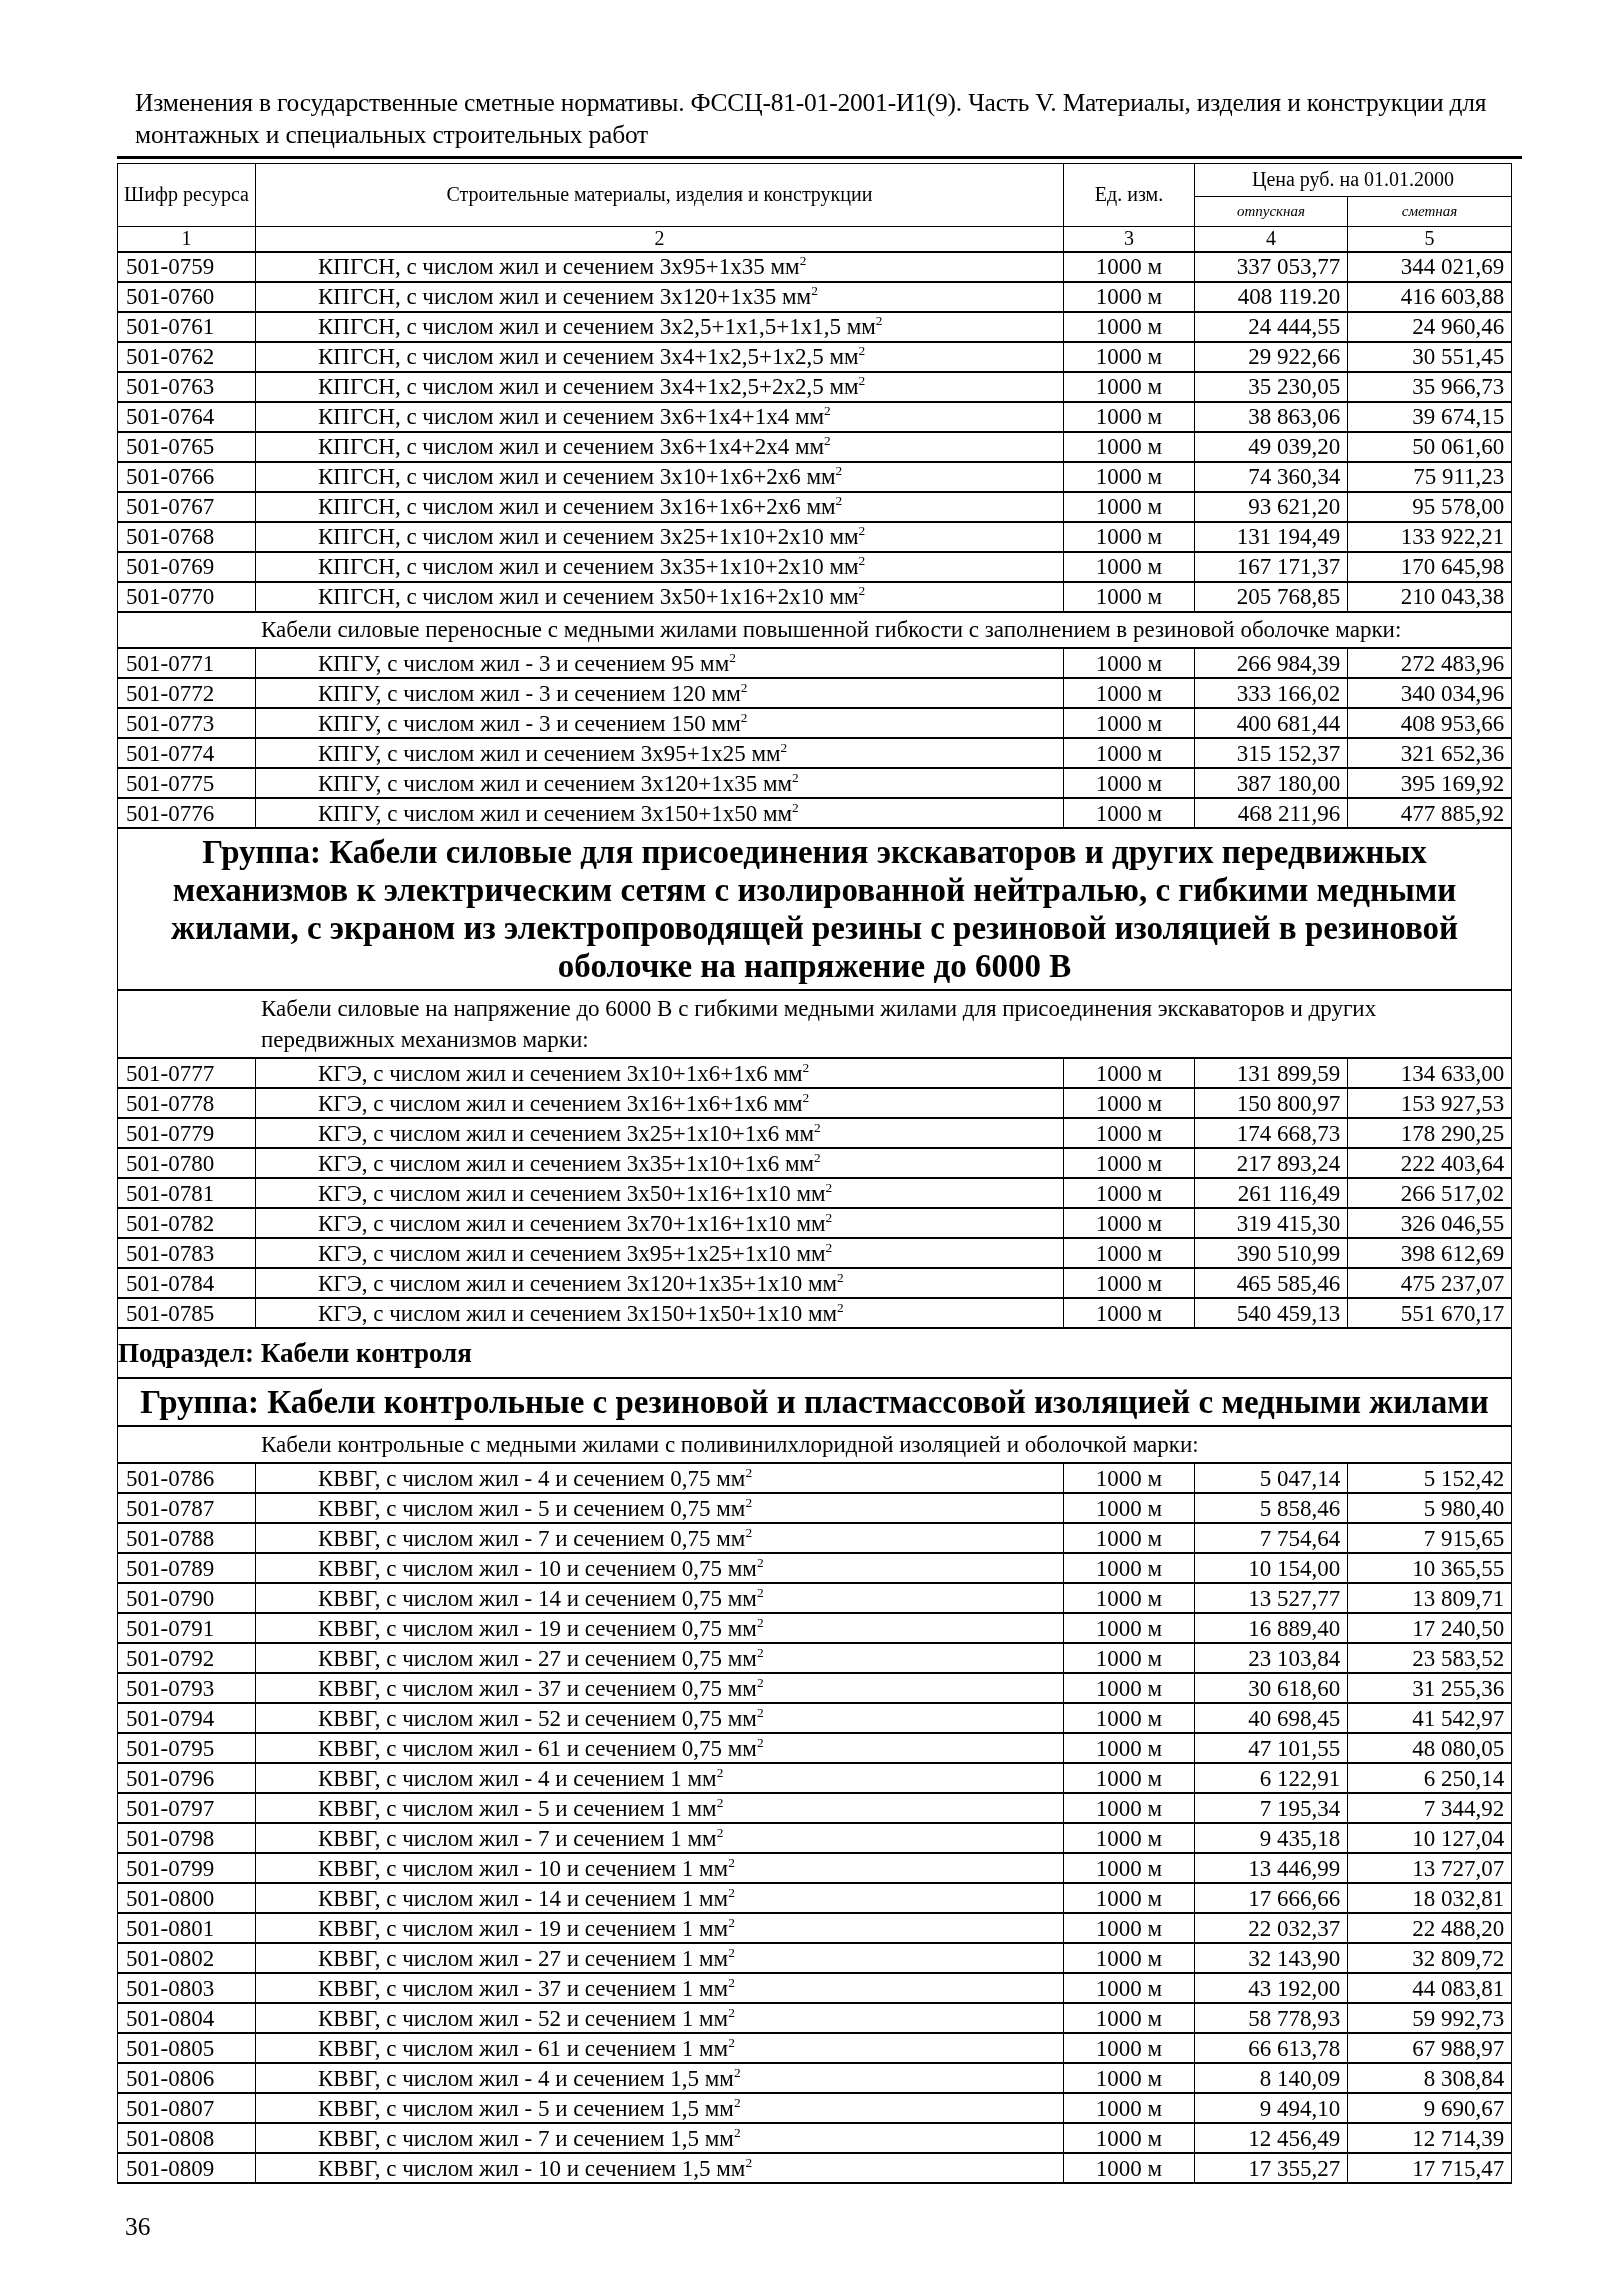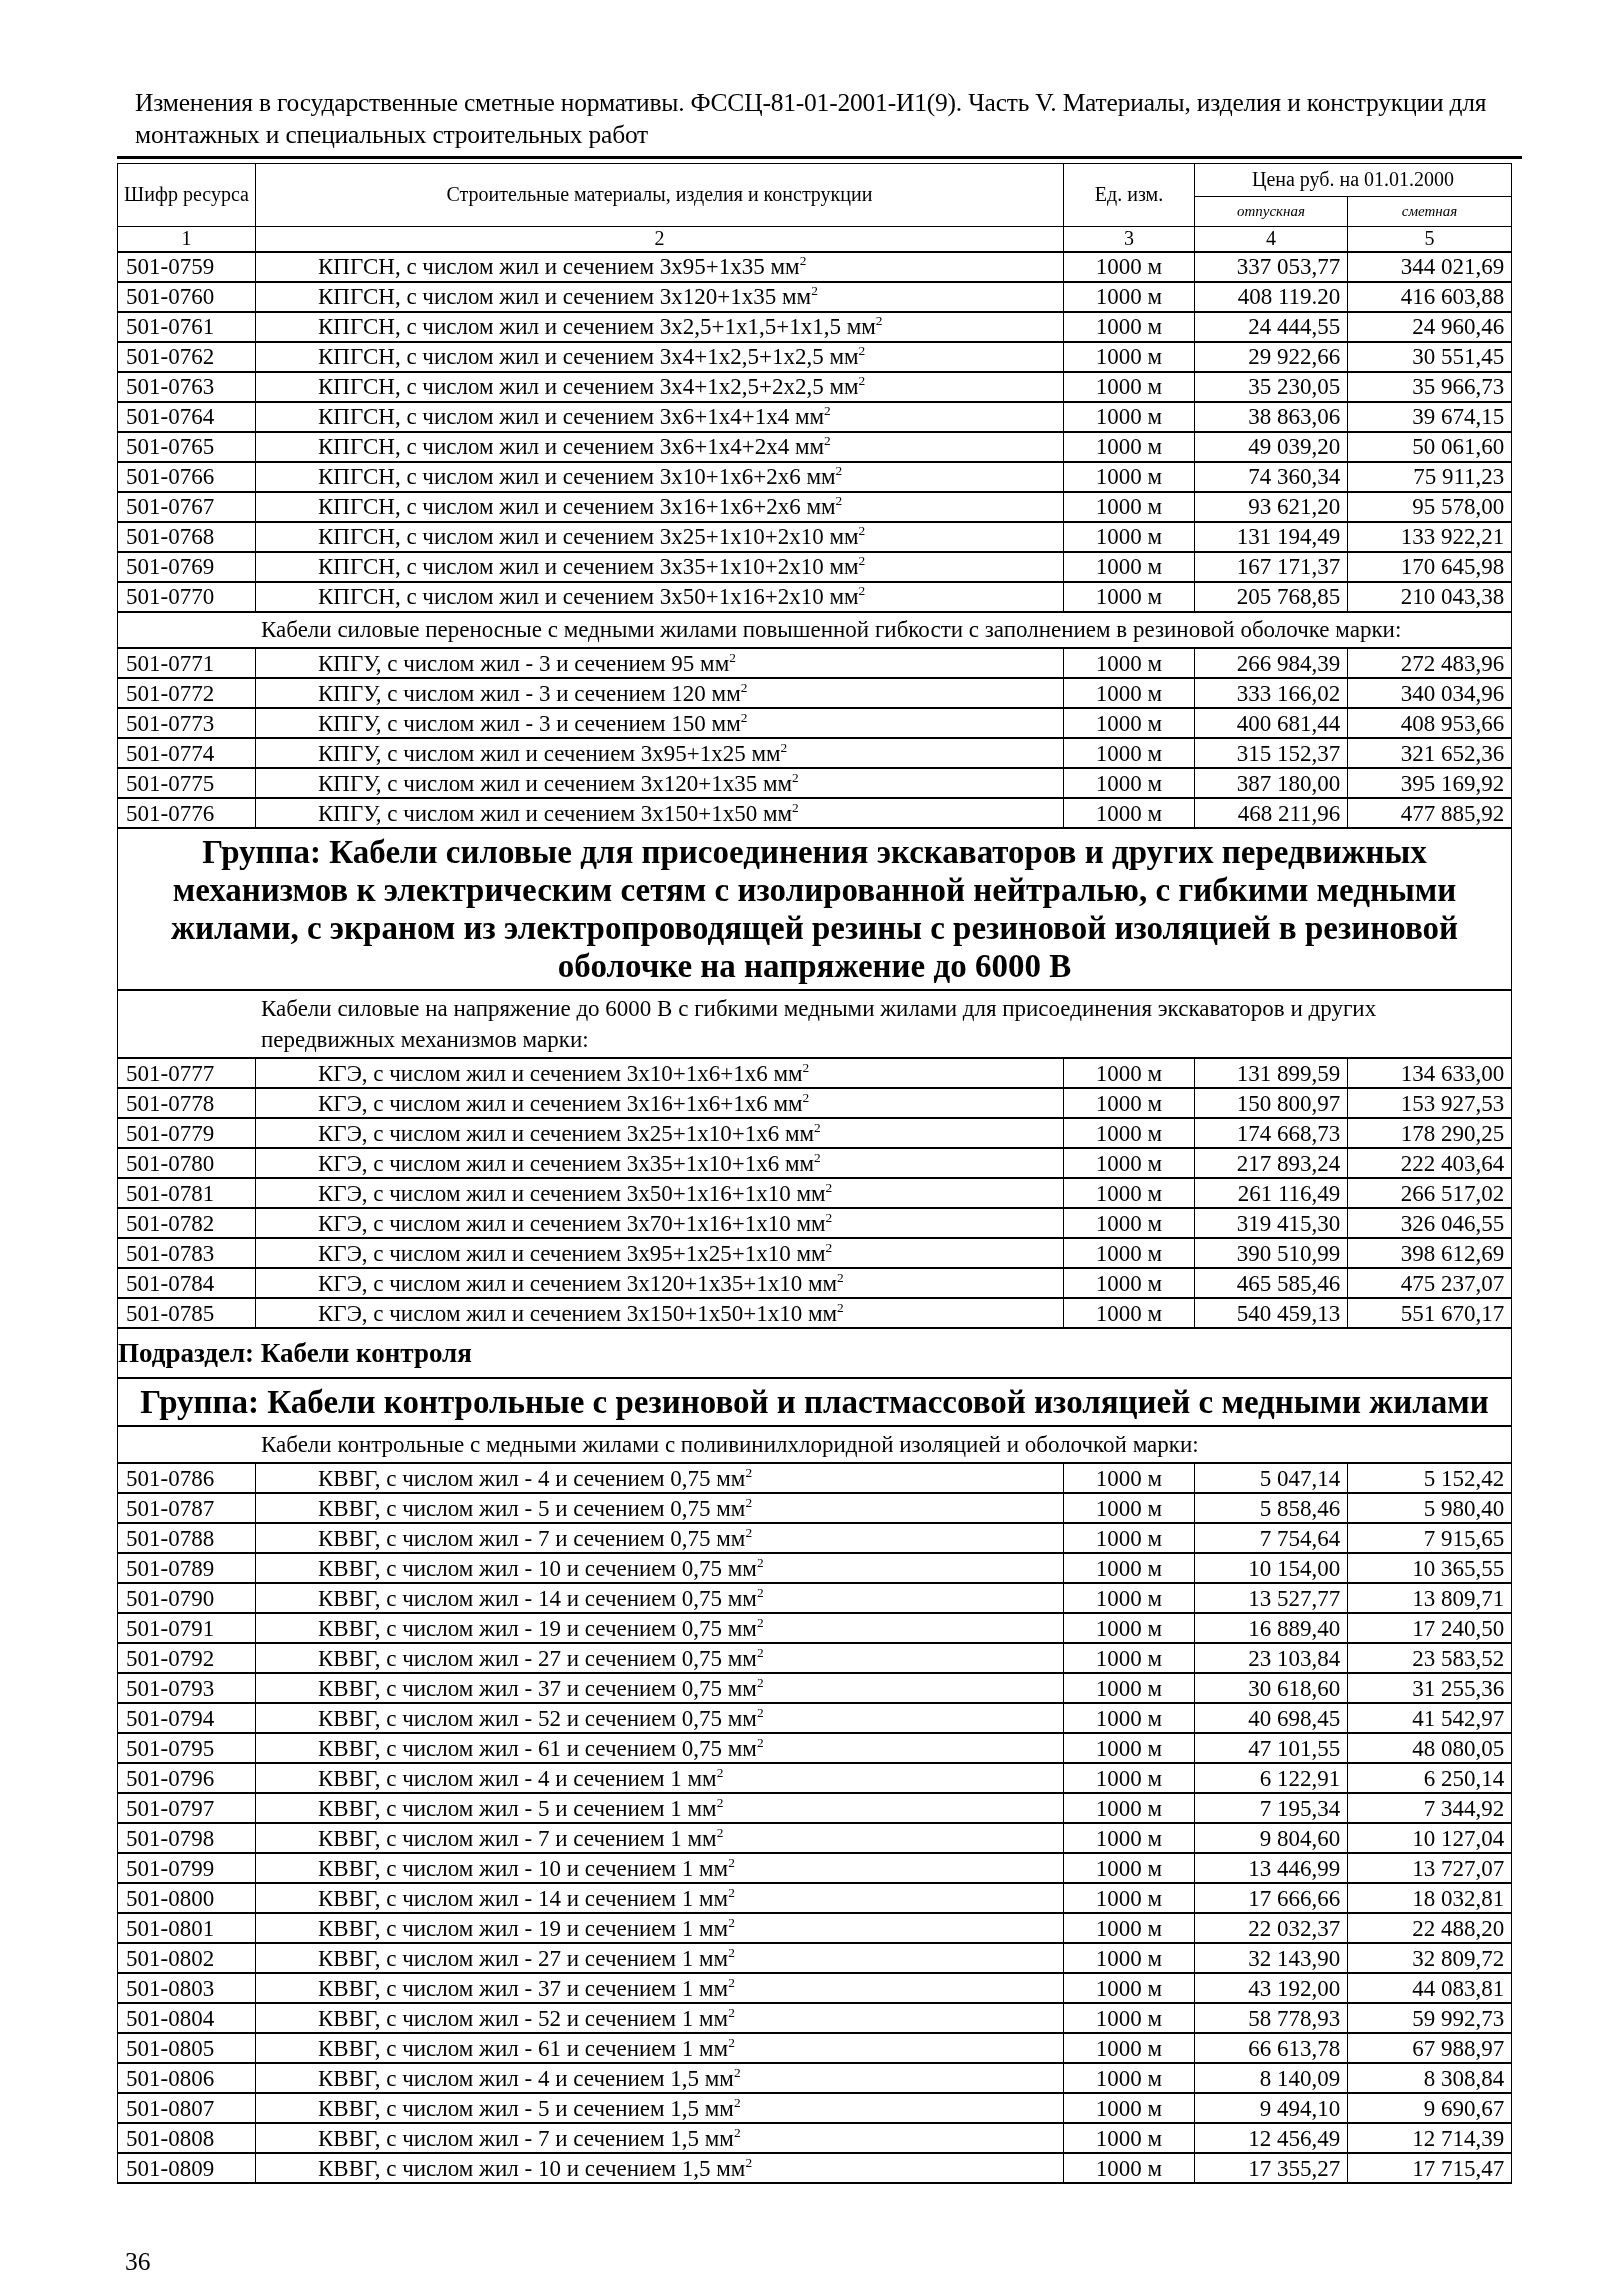--- a/index.html
+++ b/index.html
@@ -22,21 +22,21 @@
   tr.data-row td.code { text-align: left; padding-left: 8px; }
   tr.data-row td.name { text-align: left; padding-left: 62px; }
   tr.data-row td.unit { text-align: center; }
   tr.data-row td.price { text-align: right; padding-right: 6.7px; }
   tr.data-row { border-bottom: 2px solid #000; }
   sup { font-size: 13.4px; line-height: 0; vertical-align: 9.4px; }
   tr.section-row td { font-size: 23px; line-height: 31px; padding: 1.3px 13.4px 2.7px 143px; text-align: left; margin-top: 26px; }
   tr.group-row td { font-size: 33px; font-weight: bold; line-height: 38px; text-align: center; padding: 4px 6.7px; }
   tr.subdivision-row td { font-size: 27px; font-weight: bold; line-height: 47px; height: 48px; text-align: left; }
   tr.group-row, tr.subdivision-row, tr.section-row { border-bottom: 2px solid #000; }
-  .page-number { position: absolute; left: 125px; top: 2212px; font-size: 25.5px; margin-top: 35px; }
+  .page-number { position: absolute; left: 125px; top: 2212px; font-size: 25.5px; }
 </style>
 </head>
 <body>
 
 <div class="doc-title">Изменения в государственные сметные нормативы. ФССЦ-81-01-2001-И1(9). Часть V. Материалы, изделия и конструкции для монтажных и специальных строительных работ</div>
 <div class="title-rule"></div>
 
 <table class="price-table">
   <colgroup>
       <col class="c1">
@@ -353,21 +353,21 @@
         <td class="code">501-0797</td>
         <td class="name"><span>КВВГ, с числом жил - 5 и сечением 1 мм</span><sup>2</sup></td>
         <td class="unit">1000 м</td>
         <td class="price">7 195,34</td>
         <td class="price">7 344,92</td>
       </tr>
       <tr class="data-row">
         <td class="code">501-0798</td>
         <td class="name"><span>КВВГ, с числом жил - 7 и сечением 1 мм</span><sup>2</sup></td>
         <td class="unit">1000 м</td>
-        <td class="price">9 804,60</td>
+        <td class="price">9 435,18</td>
         <td class="price">10 127,04</td>
       </tr>
       <tr class="data-row">
         <td class="code">501-0799</td>
         <td class="name"><span>КВВГ, с числом жил - 10 и сечением 1 мм</span><sup>2</sup></td>
         <td class="unit">1000 м</td>
         <td class="price">13 446,99</td>
         <td class="price">13 727,07</td>
       </tr>
       <tr class="data-row">

